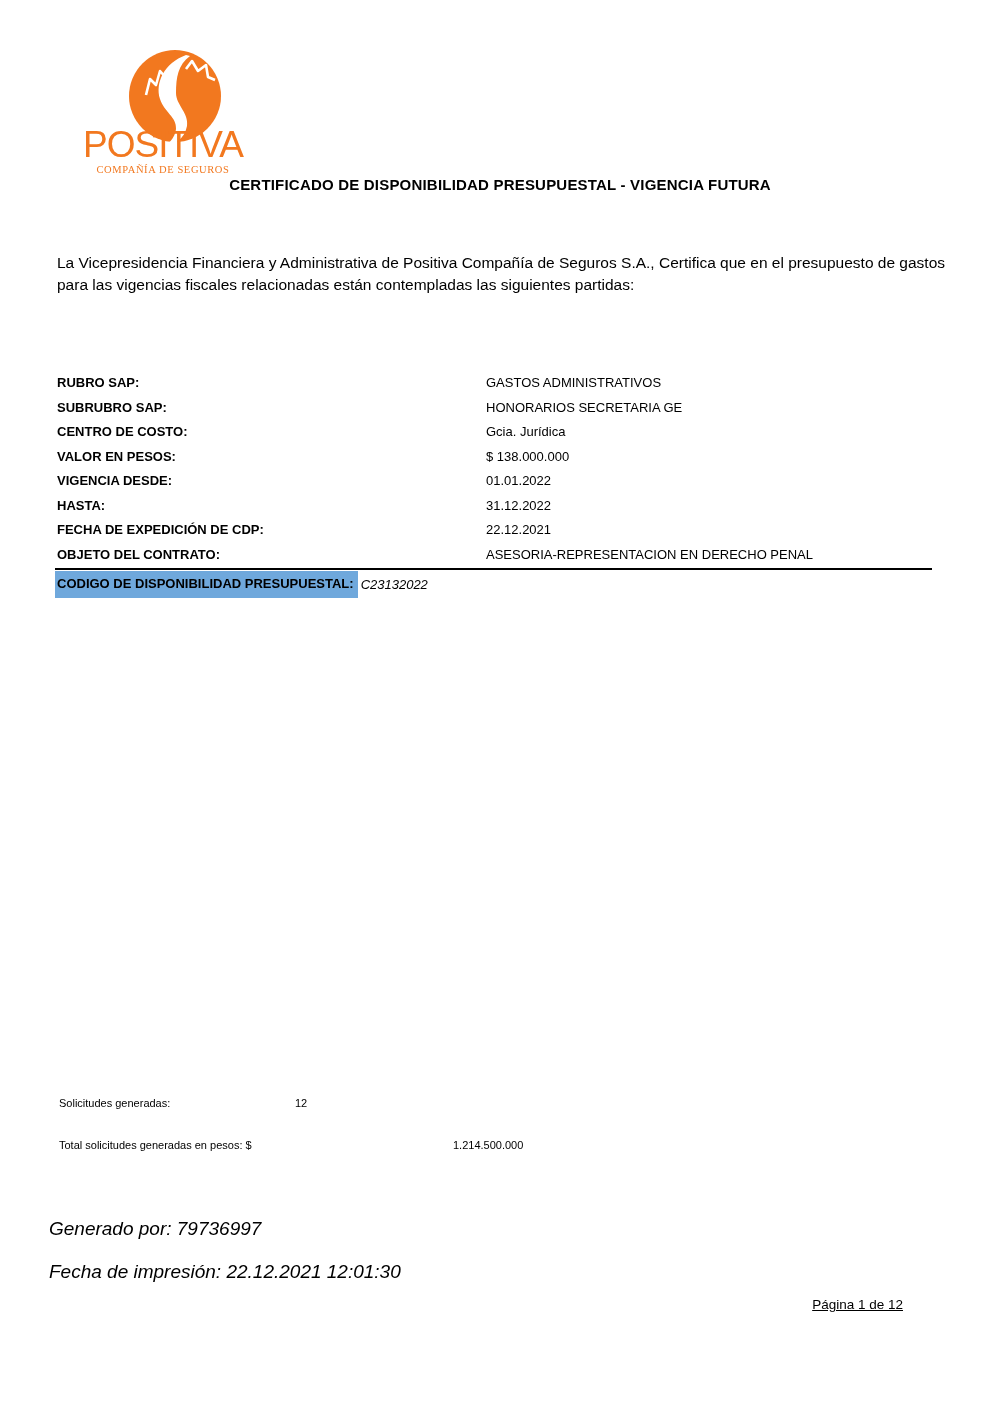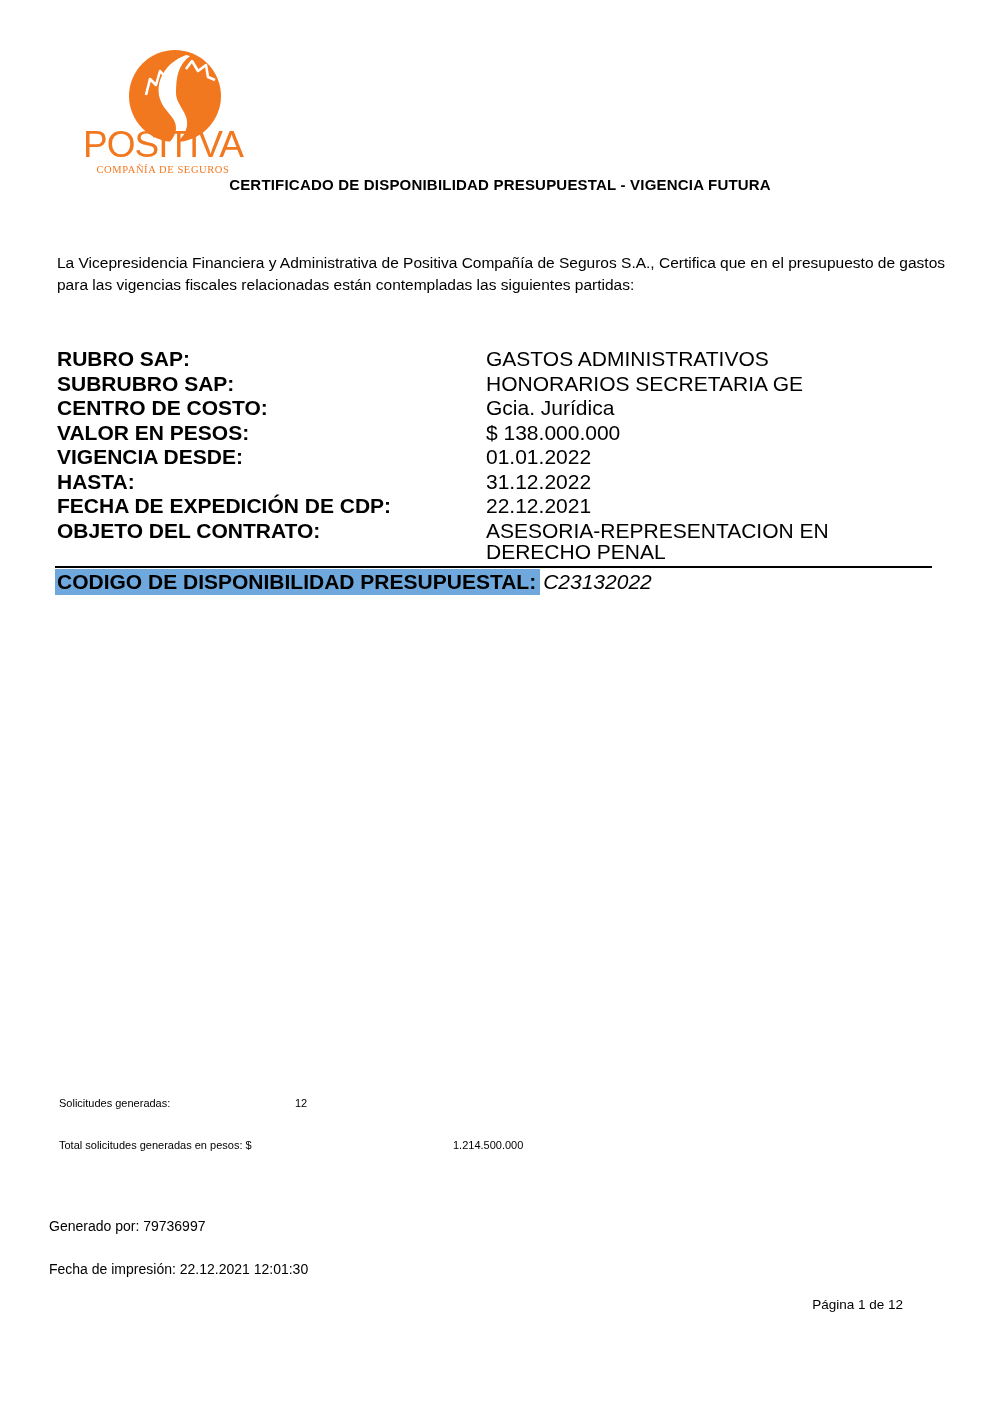--- a/index.html
+++ b/index.html
@@ -73,23 +73,23 @@
     width: 892px;
     margin: 0;
     font-size: 15.5px;
     line-height: 22px;
   }
 
   
   .fields {
     position: absolute;
     left: 57px;
-    top: 348px;
+    top: 372px;
     width: 888px;
-    font-size: 21px;
+    font-size: 13px;
   }
   .frow { display: flex; line-height: 21.5px; margin-bottom: 3px; }
   .flabel { flex: none; width: 429px; font-weight: bold; }
   .fvalue { width: 442px; }
   .divider {
     border-top: 2px solid #000;
     margin: 1px 0 0 -2px;
     width: 877px;
     height: 0;
   }
@@ -117,29 +117,31 @@
   }
   .solicitudes { top: 1097px; }
   .total { top: 1139px; }
   .solicitudes .val { position: absolute; left: 236px; top: 0; }
   .total .val { position: absolute; left: 394px; top: 0; }
 
   
   .generado, .fecha {
     position: absolute;
     left: 49px;
-    font-size: 14px;
+    font-size: 19px;
+    font-style: italic;
   }
   .generado { top: 1218px; }
   .fecha { top: 1261px; }
   .pagina {
     position: absolute;
     right: 97px;
     top: 1297px;
     font-size: 13.5px;
+    text-decoration: underline;
   }
 </style>
 </head>
 <body>
 
 <div class="page">
 
   <div class="logo-circle">
     <svg width="98" height="100" viewBox="0 0 98 100" xmlns="http://www.w3.org/2000/svg">
       <circle cx="49" cy="47" r="46" fill="currentColor"></circle>

